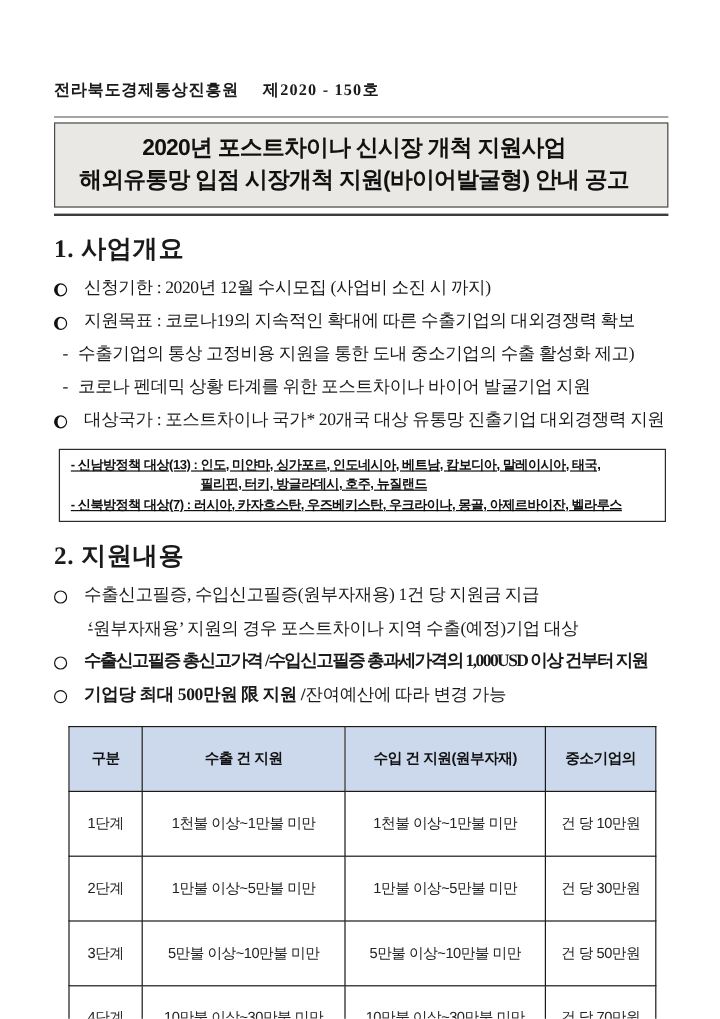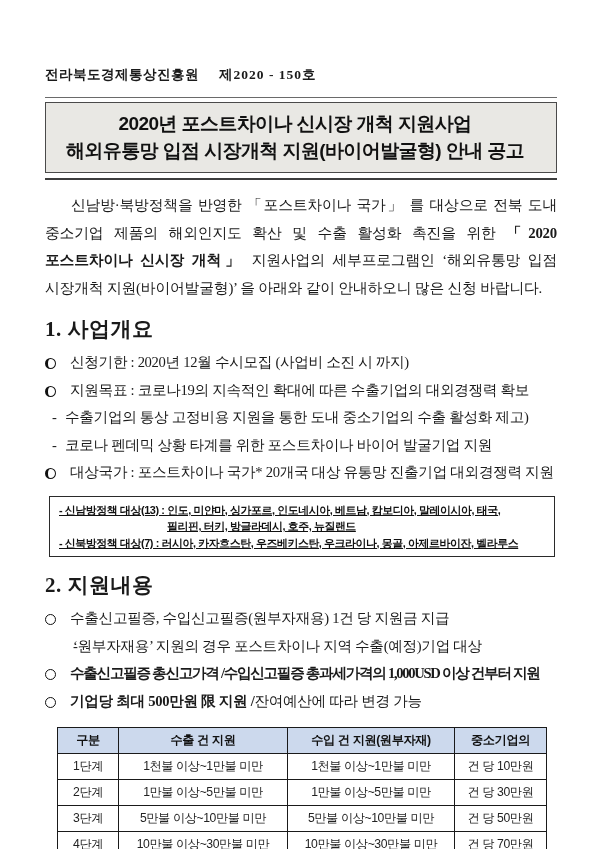--- a/index.html
+++ b/index.html
@@ -93,21 +93,21 @@
     font-family:"Liberation Sans", sans-serif;
     font-size:12.2px;
     color:#222;
     table-layout:fixed;
     border:1.8px solid #1a1a1a;
   }
   th, td {
     border:1px solid #1a1a1a;
     text-align:center;
     height:22.5px;
-    padding:4px 2px;
+    padding:18px 2px;
     letter-spacing:-0.4px;
     white-space:nowrap;
     overflow:hidden;
   }
   th { background:#ccd9ed; font-weight:bold; color:#111; }
   .c0 { width:61px; } .c1 { width:169px; } .c2 { width:167px; } .c3 { width:92px; }
 </style>
 </head>
 <body>
 
@@ -117,23 +117,20 @@
     <span>전라북도경제통상진흥원</span><span class="doc-no">제2020 -  150호</span>
   </div>
 
   <div class="title-rules">
     <div class="title-box">
       <div>2020년 포스트차이나 신시장 개척 지원사업</div>
       <div>해외유통망 입점 시장개척 지원(바이어발굴형) 안내 공고</div>
     </div>
   </div>
 
-  <div class="intro">
-    <span>신남방·북방정책을 반영한 「포스트차이나 국가」 를 대상으로 전북 도내 중소기업 제품의 해외인지도 확산 및 수출 활성화 촉진을 위한 </span><span class="b">「2020 포스트차이나 신시장 개척」</span><span> 지원사업의 세부프로그램인  ‘해외유통망 입점 시장개척 지원(바이어발굴형)’ 을 아래와 같이 안내하오니 많은 신청 바랍니다.</span>
-  </div>
 
   <div class="sec-title sec1-title">1. 사업개요</div>
   <div class="list">
     <div class="li">
       <span class="blt-cell">
           <span class="ring ring-bold"></span>
         </span>
       <span>신청기한 : 2020년 12월 수시모집 (사업비 소진 시 까지)</span>
     </div>
     <div class="li">

